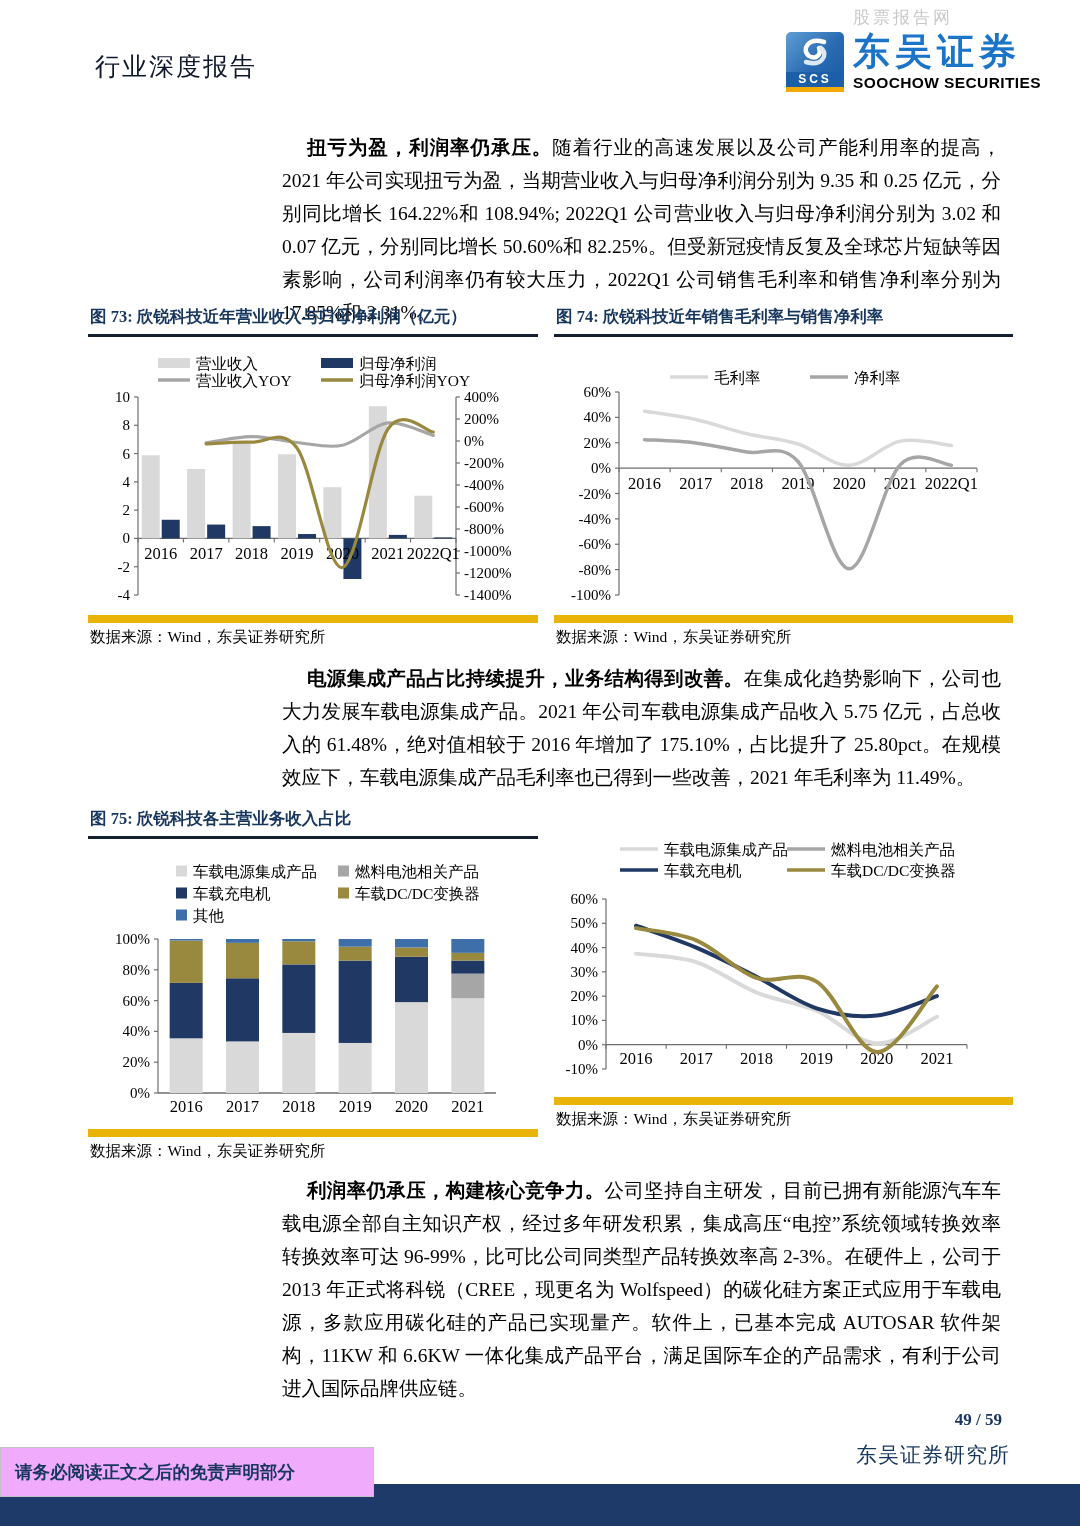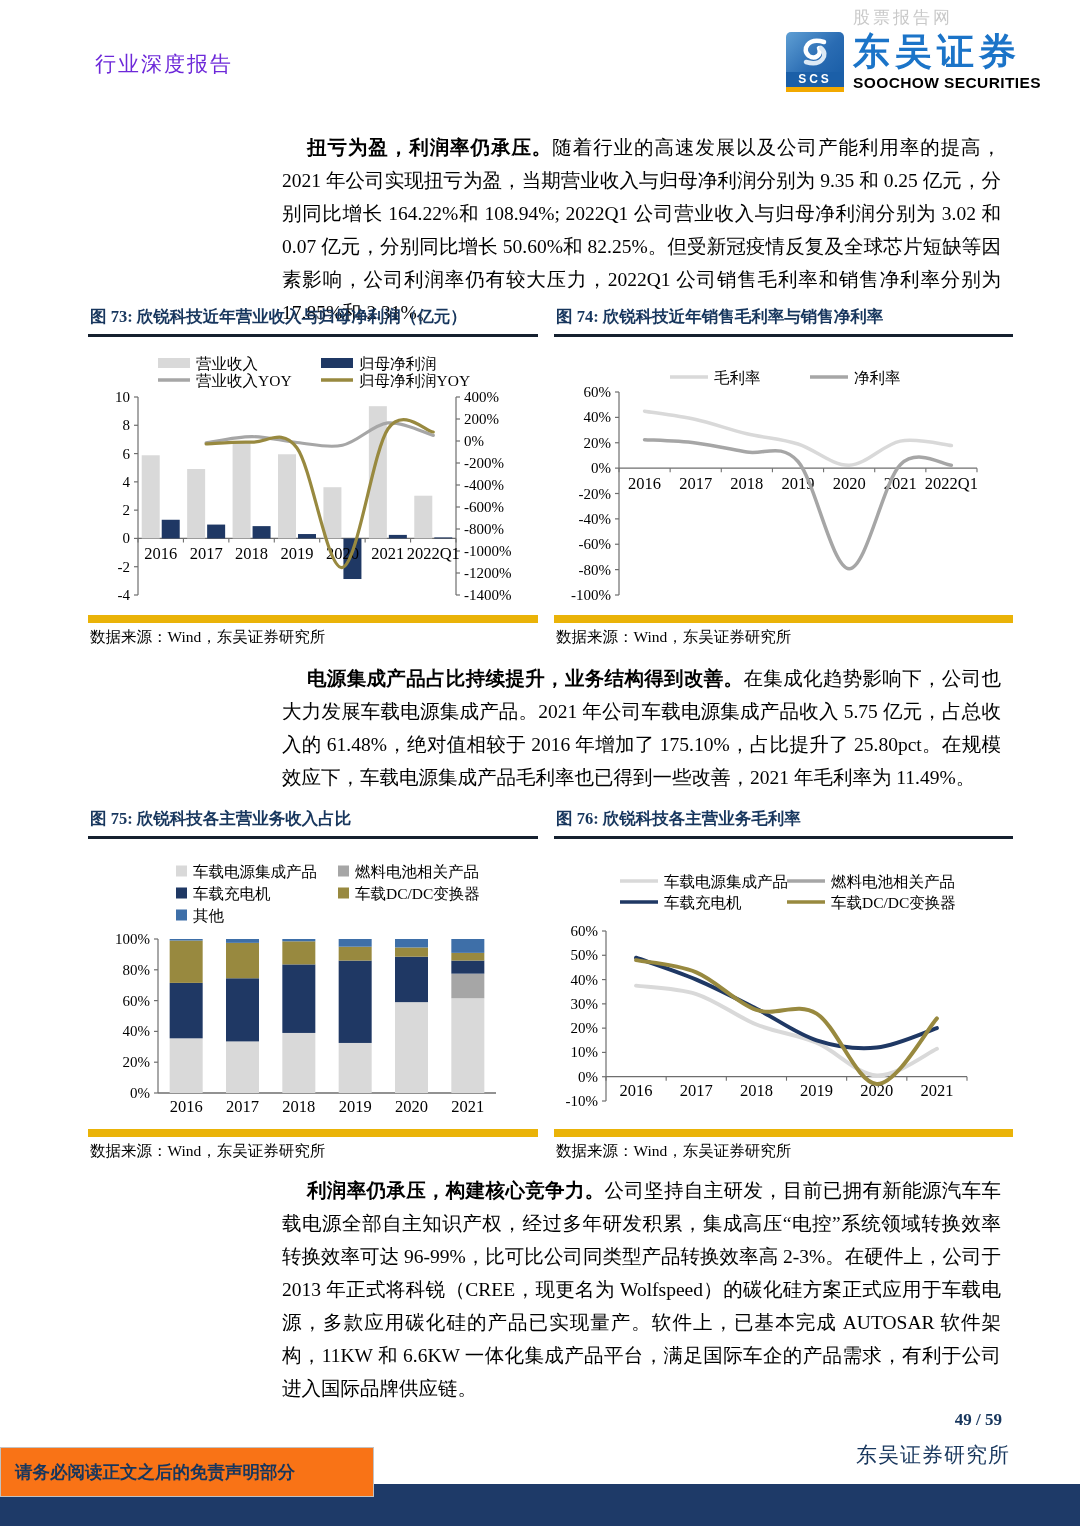--- a/index.html
+++ b/index.html
@@ -1,20 +1,20 @@
 <!DOCTYPE html>
 <html><head>
 <meta charset="utf-8">
 <style>
   html,body{margin:0;padding:0;background:#9a9a9a;}
   .page{position:relative;width:1080px;height:1526px;margin:0 auto;background:#ffffff;
         font-family:"Liberation Serif","DejaVu Serif",serif;color:#000;overflow:hidden;}
 
   
-  .report-type{position:absolute;left:95px;top:50px;font-size:21px;color:#6d28d9;letter-spacing:2px;}
+  .report-type{position:absolute;left:95px;top:50px;font-size:25px;color:#0f172a;letter-spacing:2px;}
   .watermark{position:absolute;left:853px;top:6px;font-size:17px;color:#c9c9c9;letter-spacing:3px;}
   .logo{position:absolute;left:786px;top:32px;display:flex;align-items:flex-start;gap:9px;}
   .logo-icon{width:58px;display:flex;flex-direction:column;justify-content:flex-end;}
   .logo-swirl{width:58px;height:40px;background:linear-gradient(135deg,#5f9fd4 0%,#2a6cb3 60%,#1b5fa8 100%);
               border-radius:5px 5px 0 0;display:flex;align-items:center;justify-content:center;}
   .logo-abbr{height:15px;line-height:15px;background:#1b5fa8;color:#fff;text-align:center;
              font-family:"Liberation Sans",sans-serif;font-weight:bold;font-size:12px;letter-spacing:3px;}
   .logo-orange{height:5px;background:#F2A900;}
   .logo-cn{font-family:"Liberation Sans",sans-serif;font-weight:bold;font-size:37px;line-height:40px;
            color:#1B74C8;letter-spacing:5px;white-space:nowrap;}
@@ -35,21 +35,21 @@
   .fig-title{font-size:16.5px;font-weight:bold;color:#17365D;padding:1px 0 6px 2px;
              border-bottom:3px solid #15202f;}
   .fig-source{border-top:8px solid #eab308;font-size:15.5px;padding-top:4px;padding-left:2px;}
   svg.chart{display:block;}
   svg.chart text{font-family:"Liberation Serif","DejaVu Serif",serif;fill:#000;}
 
   
   .page-num{position:absolute;top:1410px;right:78px;font-size:17px;font-weight:bold;color:#17365D;}
   .institute{position:absolute;top:1441px;right:70px;font-size:21px;color:#17365D;letter-spacing:1px;}
   .bottom-bar{position:absolute;left:0;bottom:0;width:1080px;height:42px;background:#1E3A68;}
-  .disclaimer-box{position:absolute;left:0;top:1447px;width:374px;height:50px;background:#f97316;
+  .disclaimer-box{position:absolute;left:0;top:1447px;width:374px;height:50px;background:#f0abfc;
                   border:1px solid #c2c2c2;box-sizing:border-box;display:flex;align-items:center;
                   padding-left:14px;font-size:17.5px;font-weight:bold;color:#17365D;z-index:2;}
 </style>
 </head>
 <body>
 
 <div class="page">
 
   <div class="report-type">行业深度报告</div>
   <div class="watermark">股票报告网</div>
@@ -265,21 +265,20 @@
           <text x="98.16666666666667" y="273" text-anchor="middle" font-size="16.5">2016</text>
           <text x="154.5" y="273" text-anchor="middle" font-size="16.5">2017</text>
           <text x="210.83333333333334" y="273" text-anchor="middle" font-size="16.5">2018</text>
           <text x="267.1666666666667" y="273" text-anchor="middle" font-size="16.5">2019</text>
           <text x="323.5" y="273" text-anchor="middle" font-size="16.5">2020</text>
           <text x="379.83333333333337" y="273" text-anchor="middle" font-size="16.5">2021</text>
         </svg>
       <div class="fig-source">数据来源：Wind，东吴证券研究所</div>
     </figure>
     <figure class="fig w459">
-      <div class="fig-title">图 76:  欣锐科技各主营业务毛利率</div>
       <svg class="chart" id="c3" width="459" height="290">
           <rect x="66" y="40.25" width="38" height="3.5" fill="#D9D9D9"></rect>
           <text x="110" y="47.5" font-size="15.5">车载电源集成产品</text>
           <rect x="233" y="40.25" width="38" height="3.5" fill="#A6A6A6"></rect>
           <text x="277" y="47.5" font-size="15.5">燃料电池相关产品</text>
           <rect x="66" y="61.25" width="38" height="3.5" fill="#1F3864"></rect>
           <text x="110" y="68.5" font-size="15.5">车载充电机</text>
           <rect x="233" y="61.25" width="38" height="3.5" fill="#98893F"></rect>
           <text x="277" y="68.5" font-size="15.5">车载DC/DC变换器</text>
           <line x1="52" y1="92" x2="52" y2="262" stroke="#6e6e6e" stroke-width="1.2"></line>

